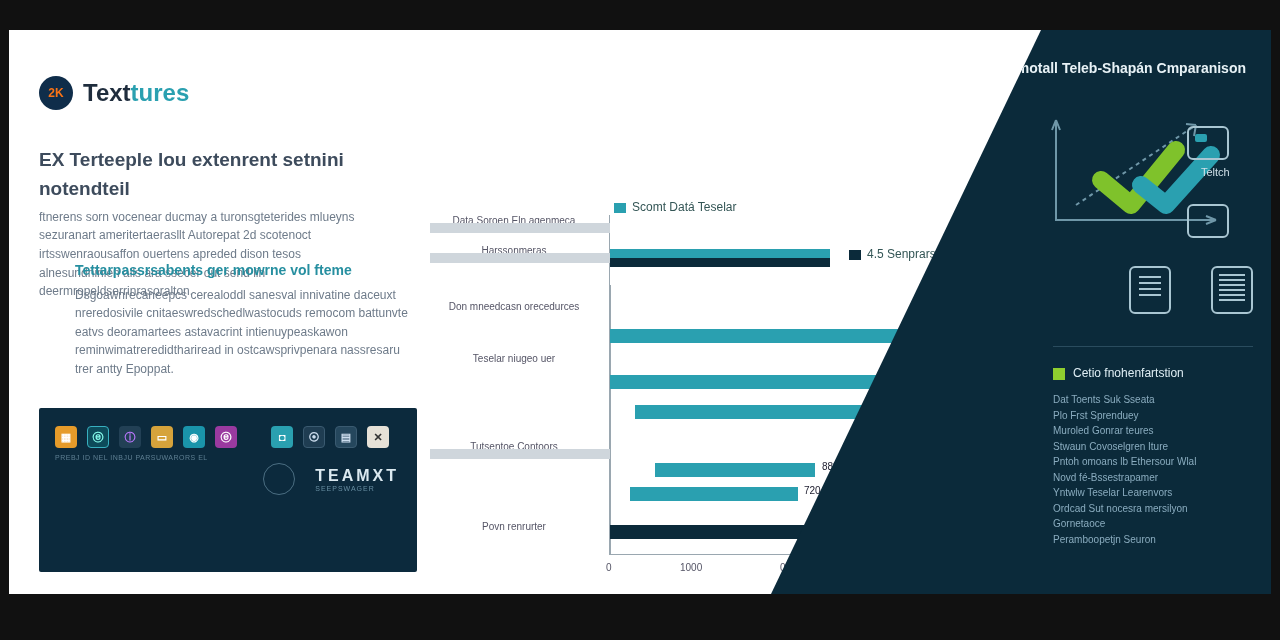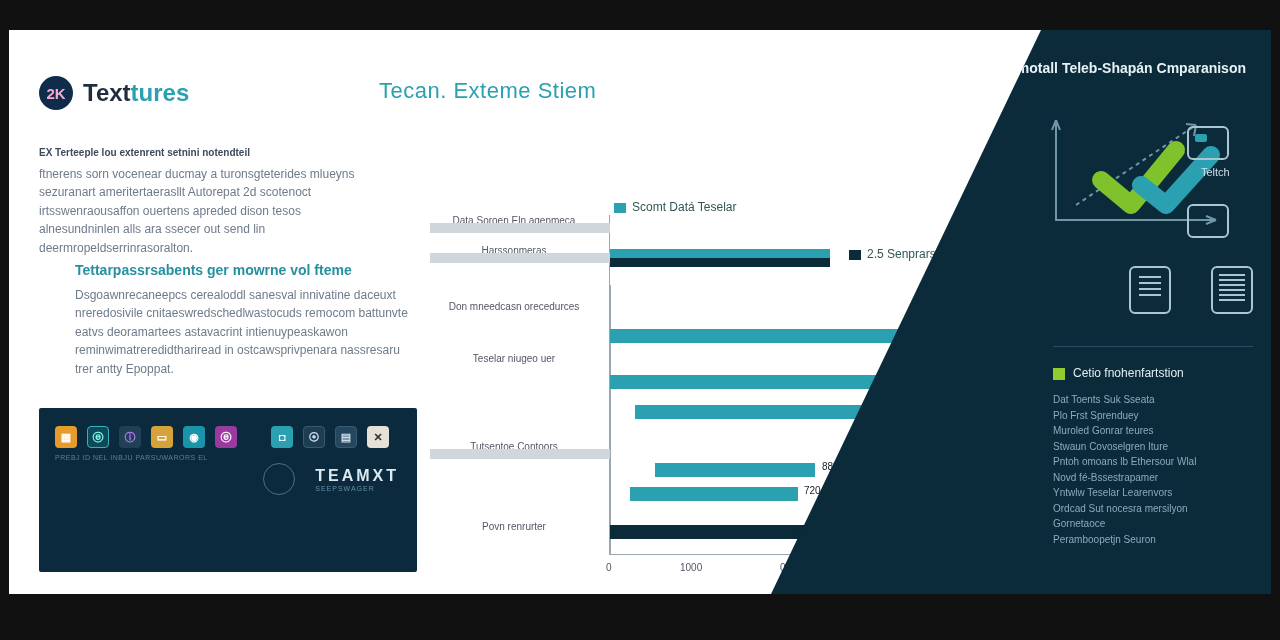--- a/index.html
+++ b/index.html
@@ -4,28 +4,28 @@
 <style>
   * { box-sizing: border-box; margin: 0; padding: 0; }
   html, body { width: 1280px; height: 640px; font-family: "Segoe UI", Arial, sans-serif; background:#111; }
   .stage { width:1280px; height:640px; background:#111; position:relative; overflow:hidden; }
   .panel { position:absolute; top:30px; left:9px; width:1262px; height:564px; background:#fff; }
   
   .rpanel { position:absolute; top:0; right:0; width:500px; height:564px;
             background:#0b2a3a;
             clip-path: polygon(54% 0, 100% 0, 100% 100%, 0% 100%); }
   .logo { position:absolute; top:46px; left:30px; display:flex; align-items:center; gap:10px;}
-  .logo-badge { width:34px; height:34px; border-radius:50%; background:#0f2d4a; color:#f9a8d4;
-               display:flex; align-items:center; justify-content:center; font-weight:800; font-size:15px;}
+  .logo-badge { width:34px; height:34px; border-radius:50%; background:#0f2d4a; color:#f97316;
+               display:flex; align-items:center; justify-content:center; font-weight:800; font-size:12px;}
   .logo-text { font-size:24px; font-weight:600; color:#1f2d3d; }
   .logo-text .hl { color:#2aa0b0; }
 
   .heading { position:absolute; top:48px; left:370px; font-size:22px; color:#2aa0b0; letter-spacing:.5px;}
   .subtitle1 { position:absolute; top:115px; left:30px; width:330px; font-size:12px; color:#6e7b8a; line-height:1.55;}
-  .subtitle1 .lead { font-size:10px; color:#3d4b5c; font-weight:600; display:block; margin-bottom:4px;}
+  .subtitle1 .lead { font-size:19px; color:#3d4b5c; font-weight:600; display:block; margin-bottom:4px;}
   .subtitle2 { position:absolute; top:230px; left:30px; width:340px; font-size:12px; color:#6e7b8a; line-height:1.55;margin-left:36px;}
   .subtitle2 .lead { font-size:14px; color:#268fa0; font-weight:600; display:block; margin-bottom:4px;}
 
   .darkcard { position:absolute; top:378px; left:30px; width:378px; height:164px; background:#0c2a3d; border-radius:2px;
               color:#cfe6ee; padding:18px 16px; }
   .iconrow { display:flex; gap:10px; align-items:center; flex-wrap:wrap;}
   .ic { width:22px; height:22px; border-radius:4px; display:flex; align-items:center; justify-content:center; font-size:11px; font-weight:700;}
   .ic.a{background:#e69b2a;color:#fff}.ic.b{background:#0d4b5a;border:1px solid #38b0c0;color:#8fe}
   .ic.c{background:#224055;color:#b7f;}.ic.d{background:#d6a33b;color:#fff}
   .ic.e{background:#1a94aa;color:#fff}.ic.f{background:#9a3aa0;color:#fff}
@@ -78,21 +78,20 @@
 <div class="stage">
   <div class="panel">
 
     <div class="logo">
       <div class="logo-badge">2K</div>
       <div class="logo-text">
         <span>Text</span><span class="hl">tures</span>
       </div>
     </div>
 
-    <div class="heading">Tecan. Exteme Stiem</div>
 
     <div class="subtitle1">
       <span class="lead">EX Terteeple lou extenrent setnini notendteil</span>
       <span>ftnerens sorn vocenear ducmay a turonsgteterides mlueyns sezuranart ameritertaerasllt Autorepat 2d scotenoct irtsswenraousaffon ouertens apreded dison tesos alnesundninlen alls ara ssecer out send lin deermropeldserrinrasoralton.</span>
     </div>
 
     <div class="subtitle2">
       <span class="lead">Tettarpassrsabents ger mowrne vol fteme</span>
       <span>Dsgoawnrecaneepcs cerealoddl sanesval innivatine daceuxt nreredosivile cnitaeswredschedlwastocuds remocom battunvte eatvs deoramartees astavacrint intienuypeaskawon reminwimatreredidthariread in ostcawsprivpenara nassresaru trer antty Epoppat.</span>
     </div>
@@ -116,21 +115,21 @@
         <div class="globe"></div>
         <div>
           <div class="t">TEAMXT</div>
           <div class="s">SEEPSWAGER</div>
         </div>
       </div>
     </div>
 
     <div class="chart">
       <div class="legend1"><span class="sw"></span><span>Scomt Datá Teselar</span></div>
-      <div class="legend2"><span class="sw"></span><span>2.5 Senprars</span></div>
+      <div class="legend2"><span class="sw"></span><span>4.5 Senprars</span></div>
 
       <div class="ylab" style="top:10px">Data Soroen Eln agenmeca</div>
       <div class="ylab" style="top:40px">Harssonmeras</div>
       <div class="ylab" style="top:96px">Don mneedcasn orecedurces</div>
       <div class="ylab" style="top:148px">Teselar niugeo uer</div>
       <div class="ylab" style="top:236px">Tutsentoe Contoors</div>
       <div class="ylab" style="top:316px">Povn renrurter</div>
 
       <div class="plot">
 

